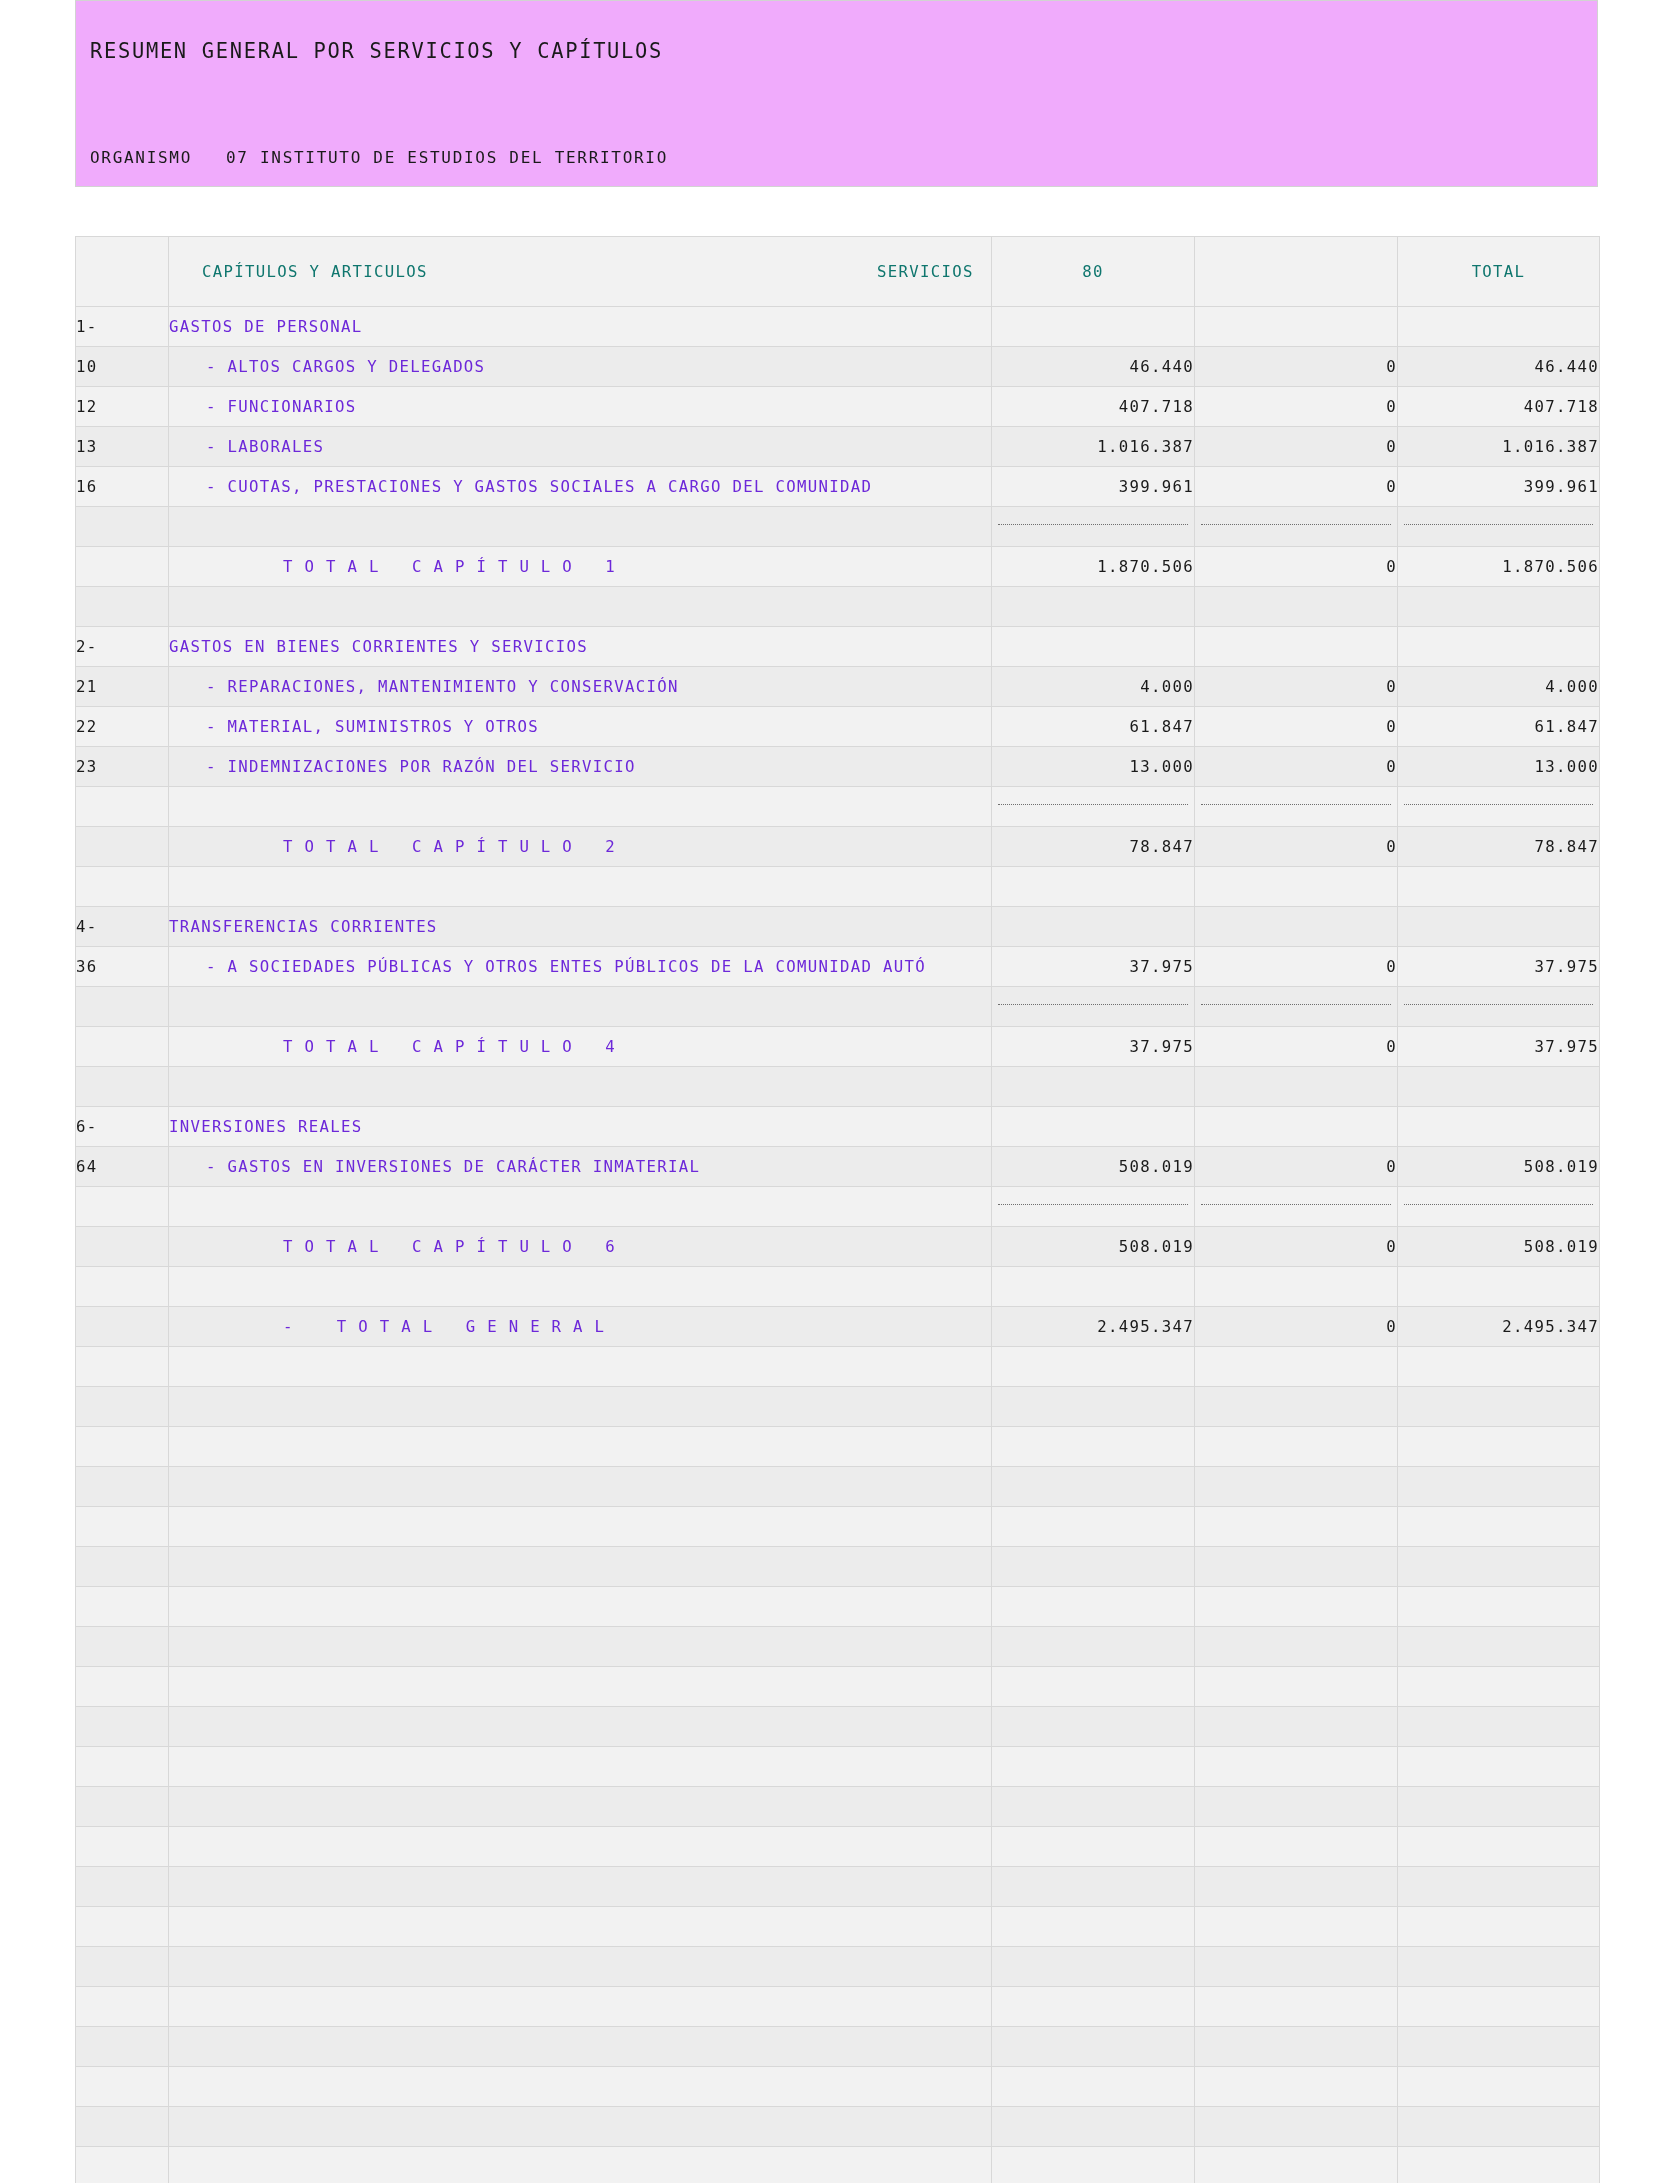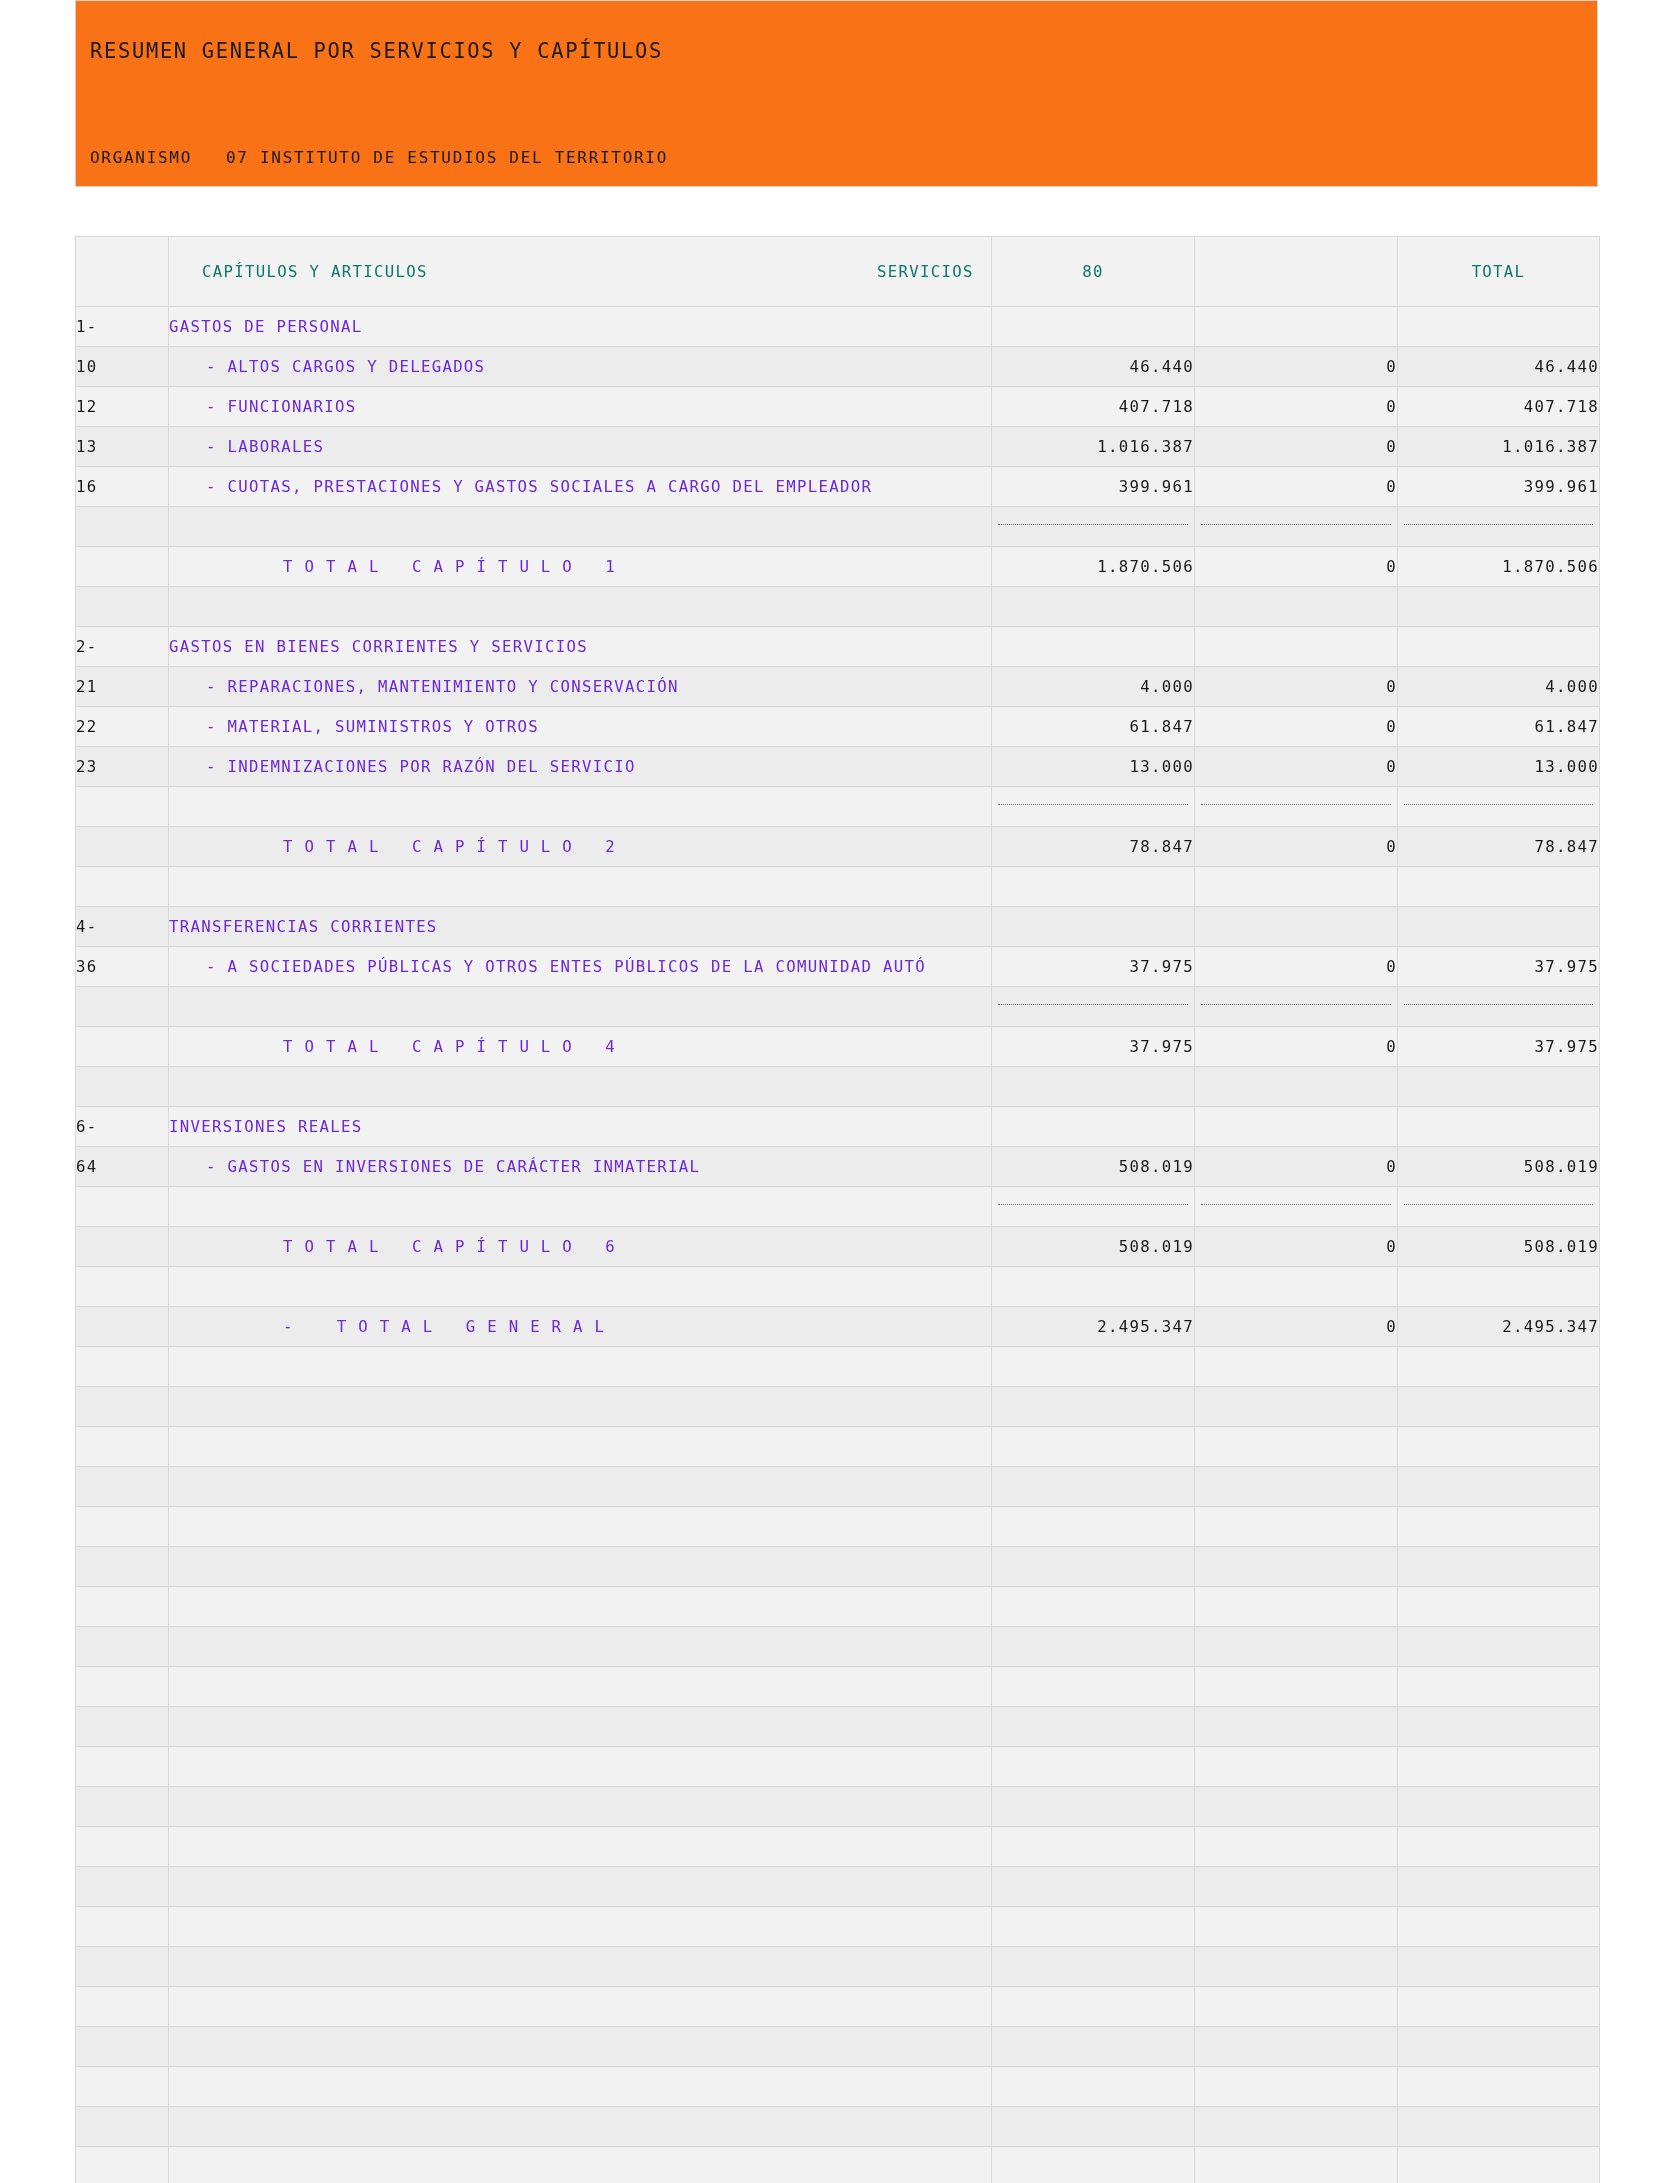--- a/index.html
+++ b/index.html
@@ -22,21 +22,21 @@
     background: #ffffff;
   }
   
   .sheet {
     position: absolute;
     left: 75px;
     top: 0px;
     width: 1523px;
   }
   .header-box {
-    background: #f97316;
+    background: #f0abfc;
     border: 0.8px solid #d2d2d2;
     height: 187px;
     box-sizing: border-box;
     padding: 38px 0 0 14px;
   }
   .header-line1 {
     font-size: 20.4px;
     letter-spacing: 1.7px;
     color: #1a1a1a;
     white-space: pre;
@@ -189,21 +189,21 @@
           </tr>
           <tr class="alt">
             <td class="code">13</td>
             <td class="desc indent">- LABORALES</td>
             <td class="num">1.016.387</td>
             <td class="num">0</td>
             <td class="num">1.016.387</td>
           </tr>
           <tr>
             <td class="code">16</td>
-            <td class="desc indent">- CUOTAS, PRESTACIONES Y GASTOS SOCIALES A CARGO DEL EMPLEADOR</td>
+            <td class="desc indent">- CUOTAS, PRESTACIONES Y GASTOS SOCIALES A CARGO DEL COMUNIDAD</td>
             <td class="num">399.961</td>
             <td class="num">0</td>
             <td class="num">399.961</td>
           </tr>
           <tr class="alt">
             <td class="code"></td>
             <td class="desc"></td>
             <td class="dotted">
               <span class="dots"></span>
             </td>

